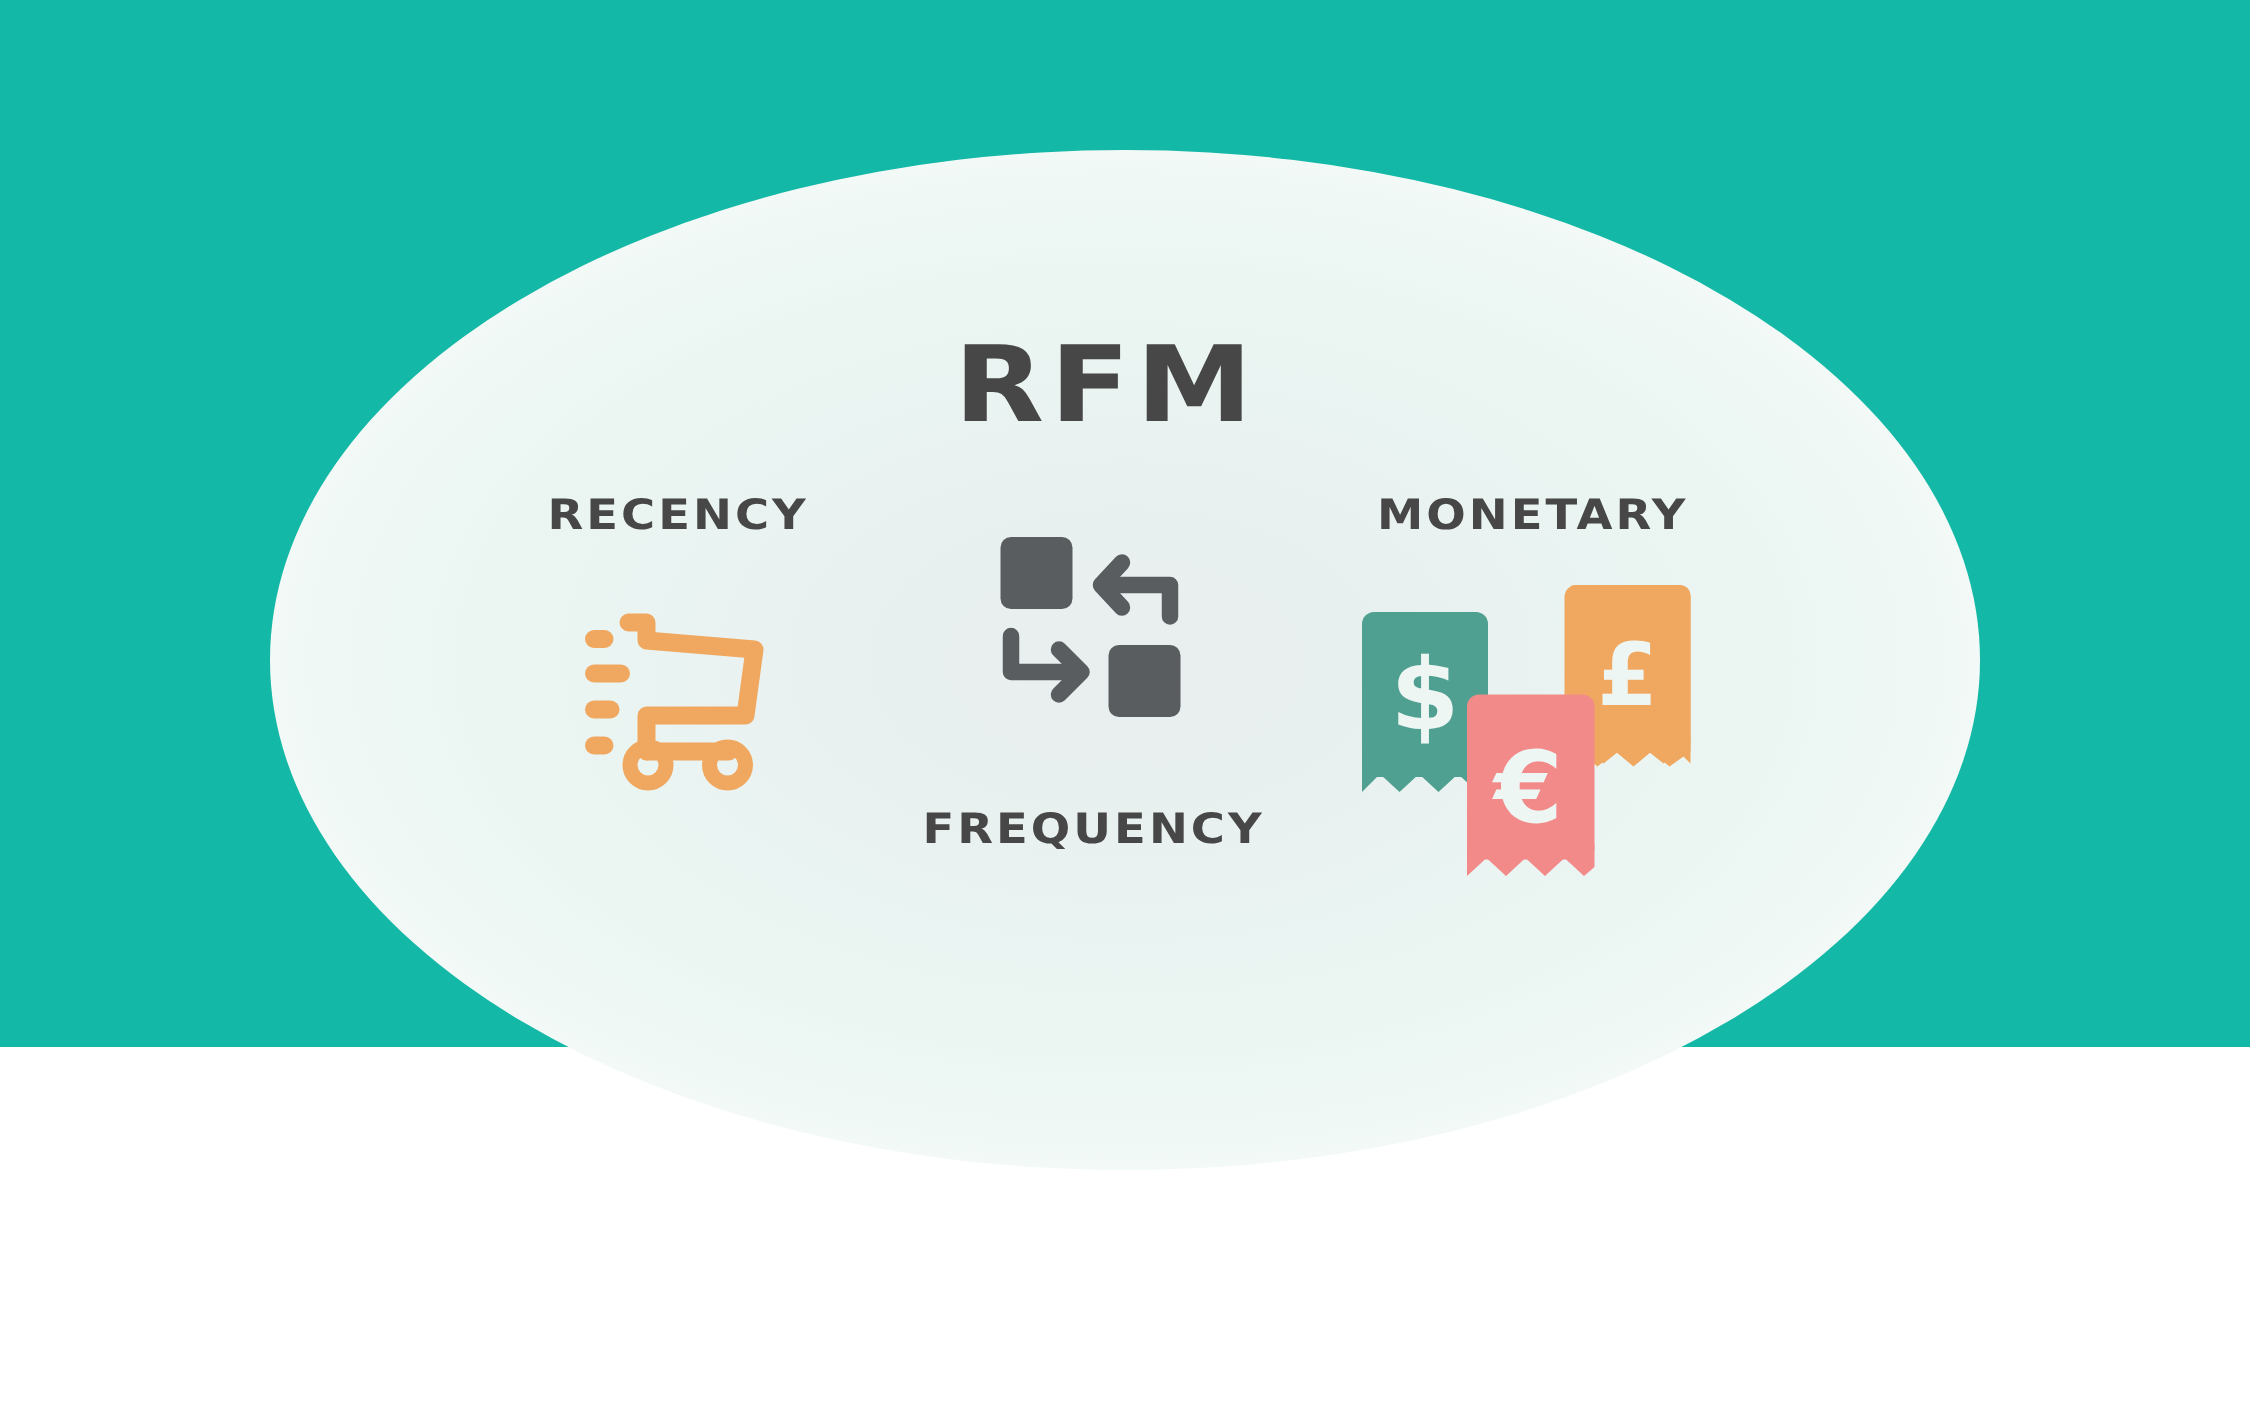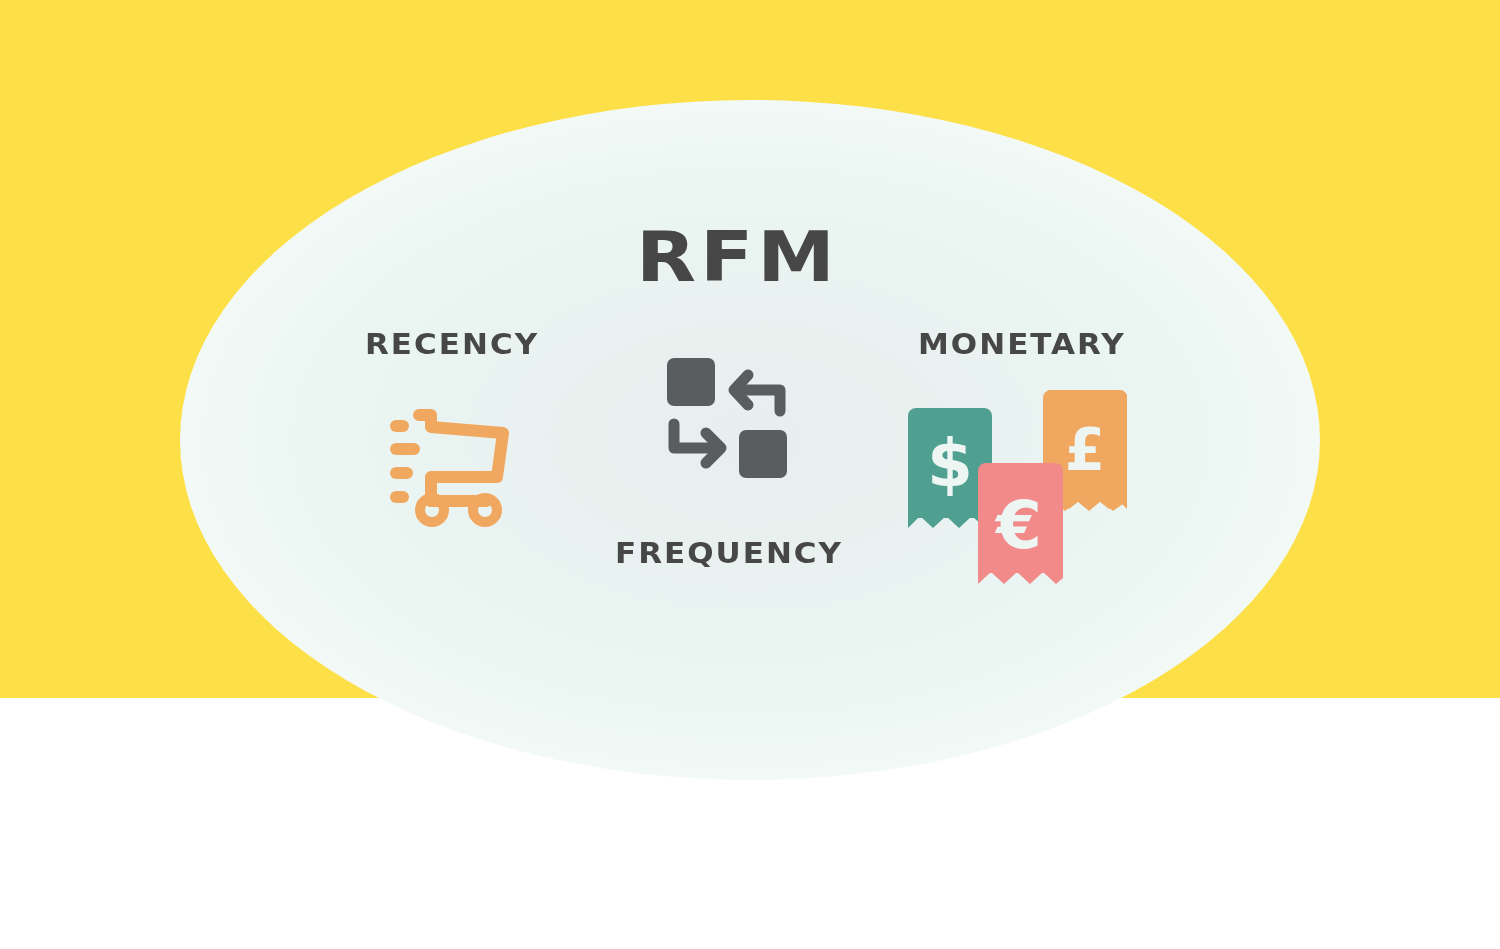--- a/index.html
+++ b/index.html
@@ -7,21 +7,21 @@
       padding: 0;
       width: 1500px;
       height: 949px;
       overflow: hidden;
       background: #ffffff;
     }
     .canvas {
       position: relative;
       width: 1500px;
       height: 698px;
-      background: #fde047;
+      background: #14b8a6;
     }
     .glow {
       position: absolute;
       left: 180px;
       top: 100px;
       width: 1140px;
       height: 680px;
       border-radius: 50%;
       background: radial-gradient(ellipse at center,
         #e8eeee 0%,

